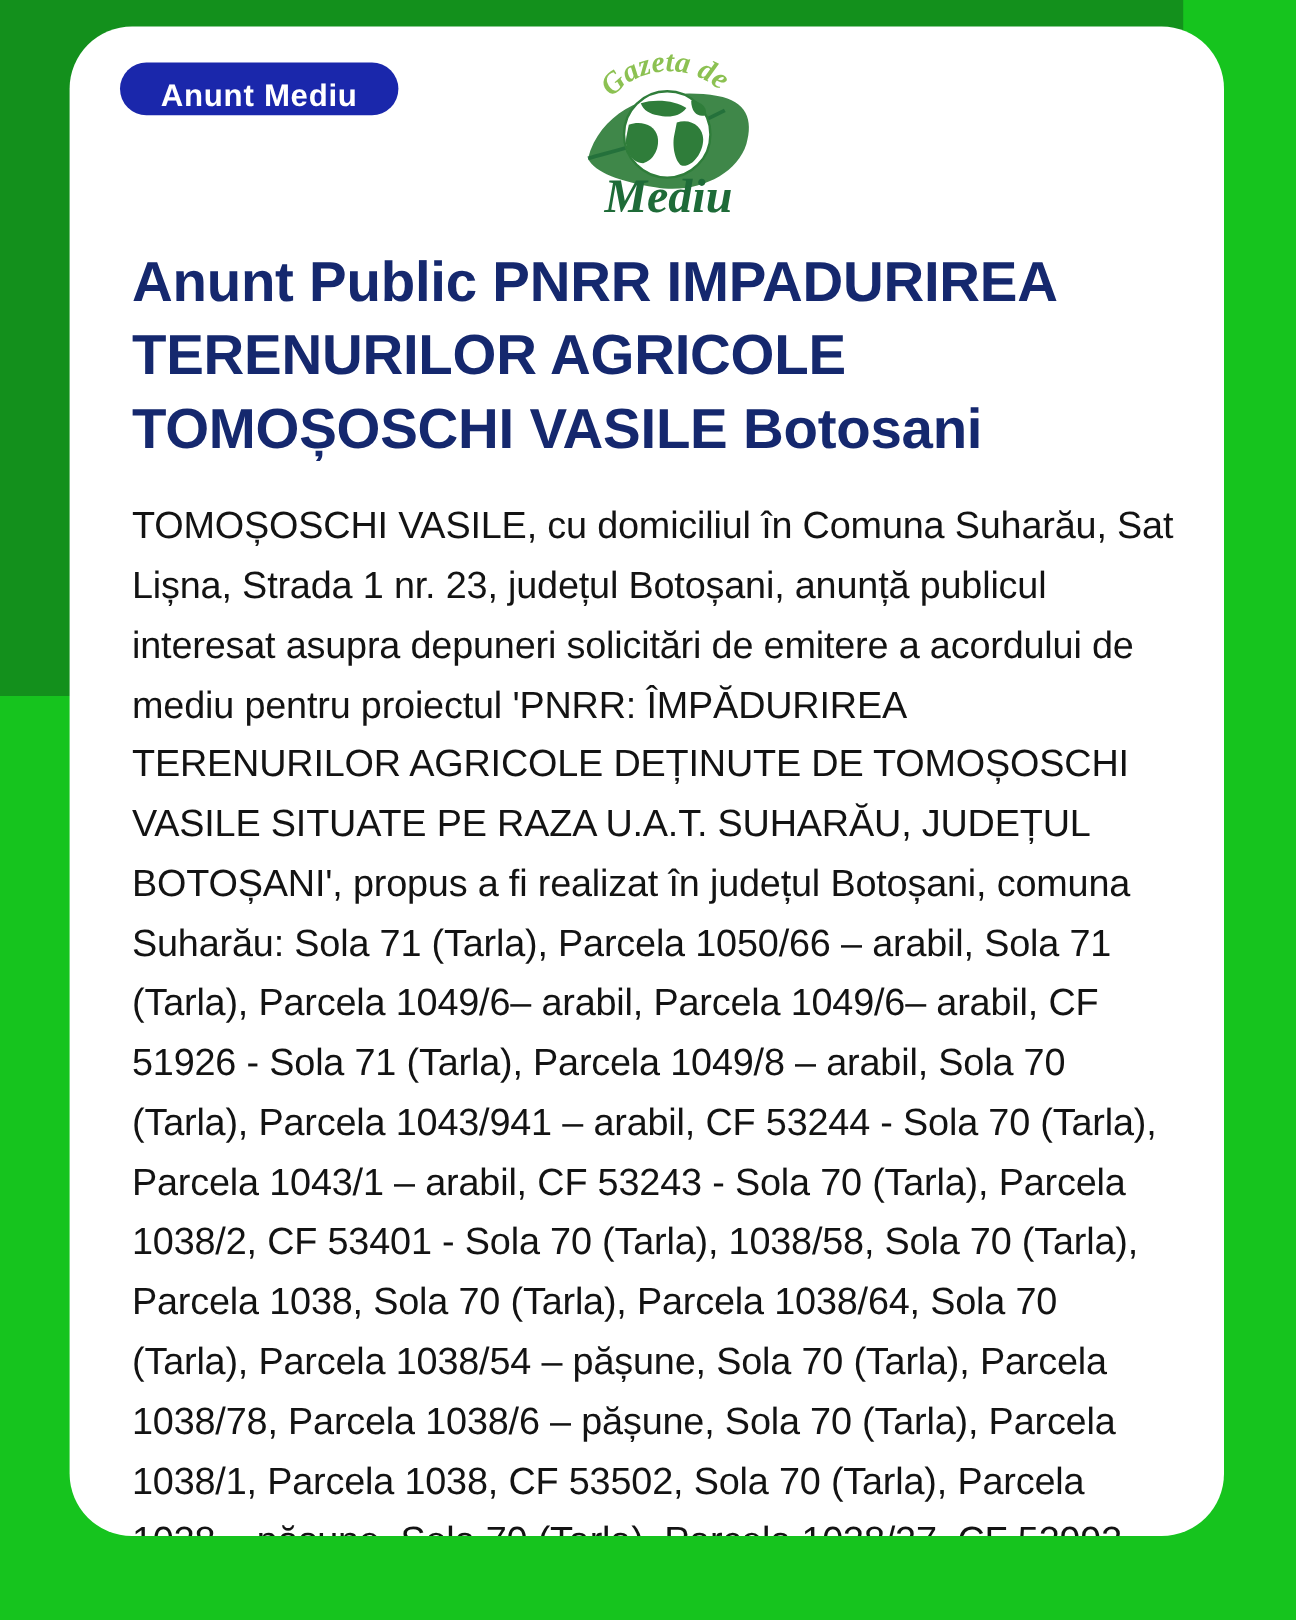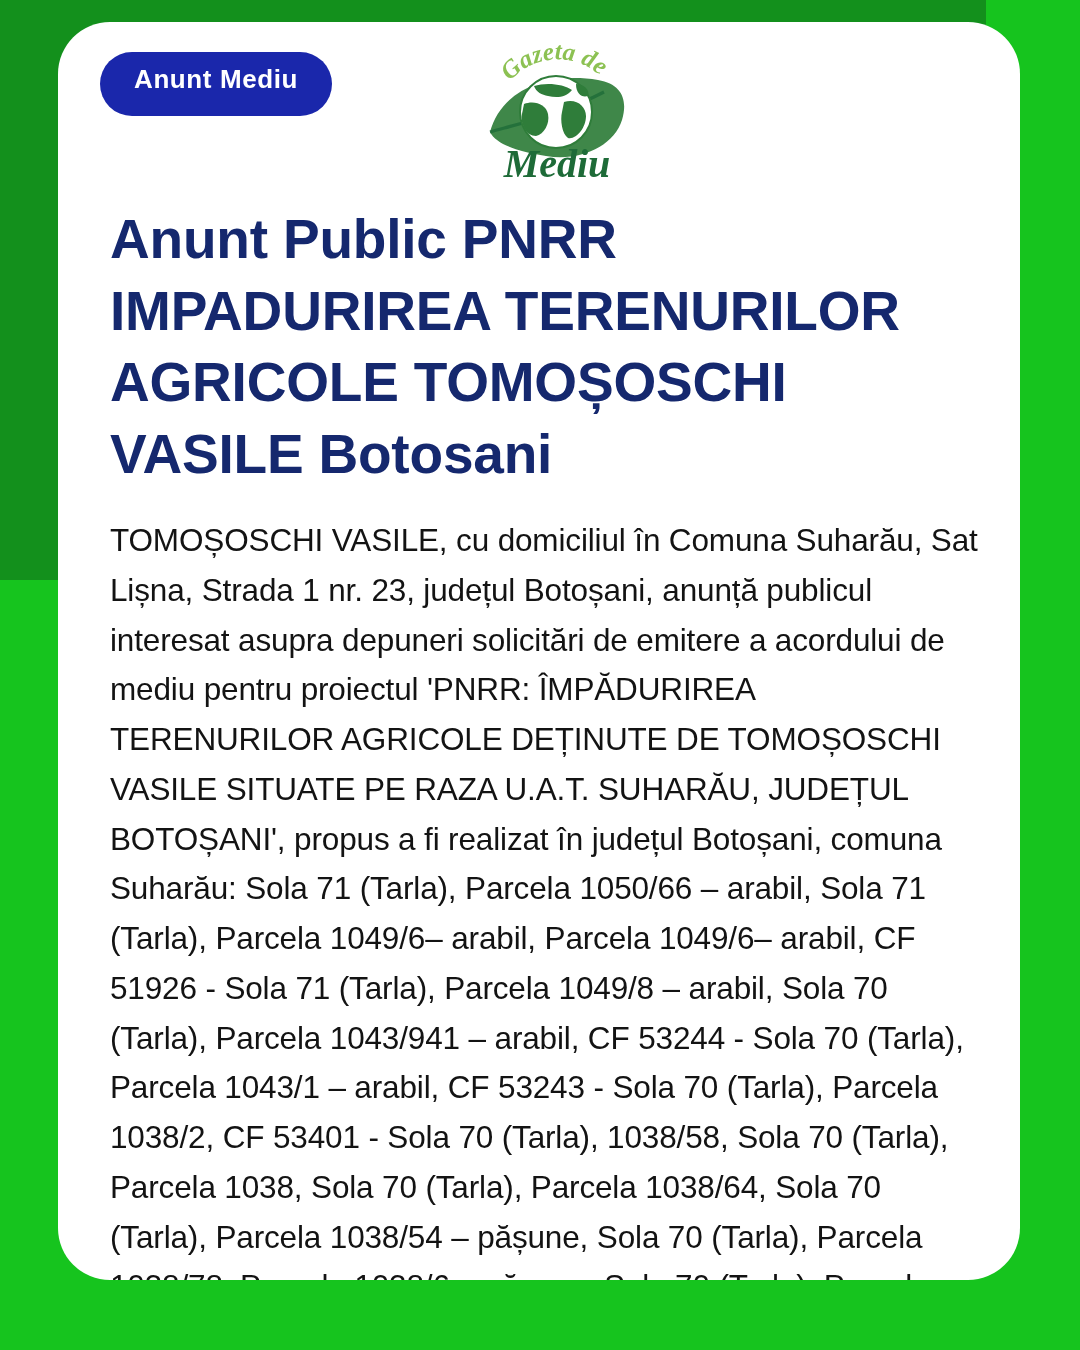--- a/index.html
+++ b/index.html
@@ -54,21 +54,21 @@
     height: 168px;
   }
 
   .badge {
     position: absolute;
     left: 42px;
     top: 30px;
     background: #1a27ab;
     color: #ffffff;
     border-radius: 999px;
-    padding: 14px 34px 24px;
+    padding: 14px 34px 4px;
     font-size: 26px;
     font-weight: 700;
     letter-spacing: 0.6px;
     line-height: 1;
     white-space: nowrap;
   }
 
   
   .logo {
     position: absolute;
@@ -76,21 +76,21 @@
     top: 6px;
     width: 170px;
     height: 155px;
   }
   .logo svg { display: block; width: 170px; height: 155px; }
 
   
   .title {
     margin: 14px 48px 0 52px;
     color: #15286e;
-    font-size: 55px;
+    font-size: 47px;
     font-weight: 700;
     line-height: 1.30;
     letter-spacing: -0.2px;
   }
 
   
   .body-text {
     margin: 26px 40px 0 52px;
     color: #131313;
     font-size: 31.5px;

